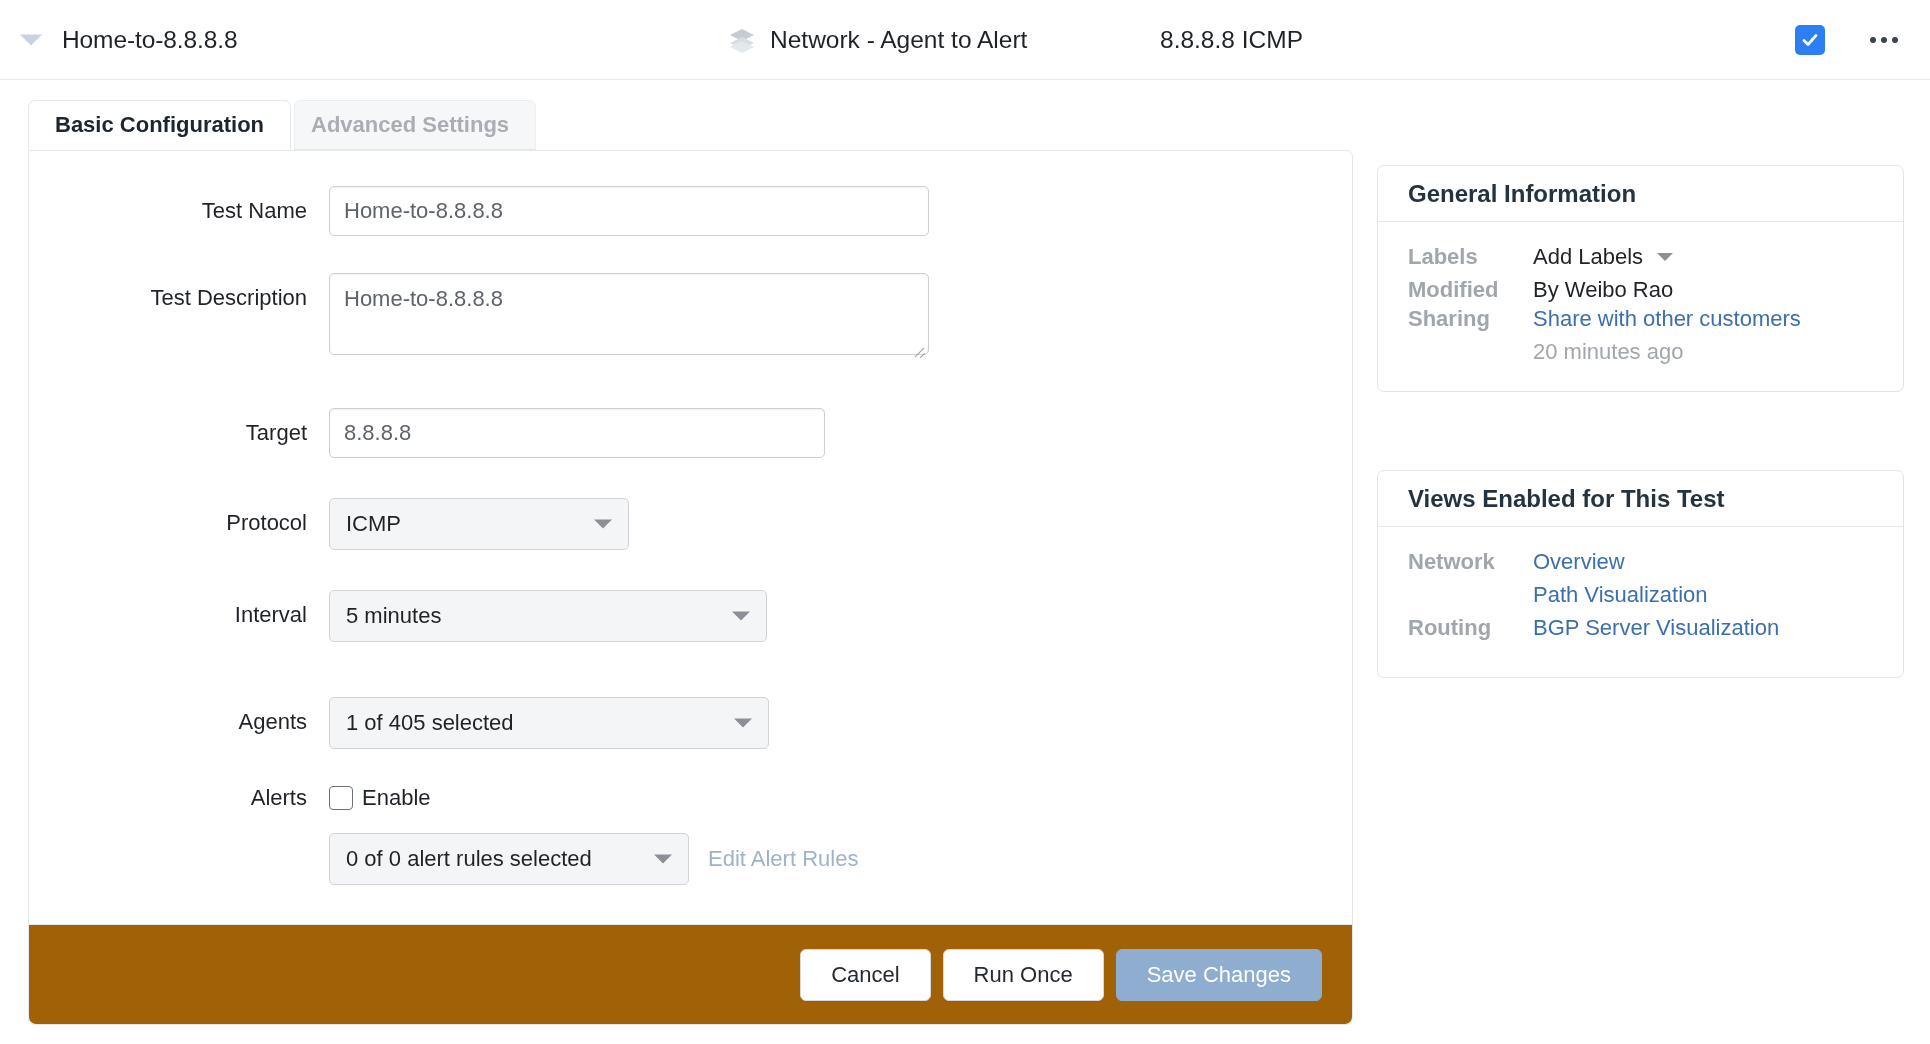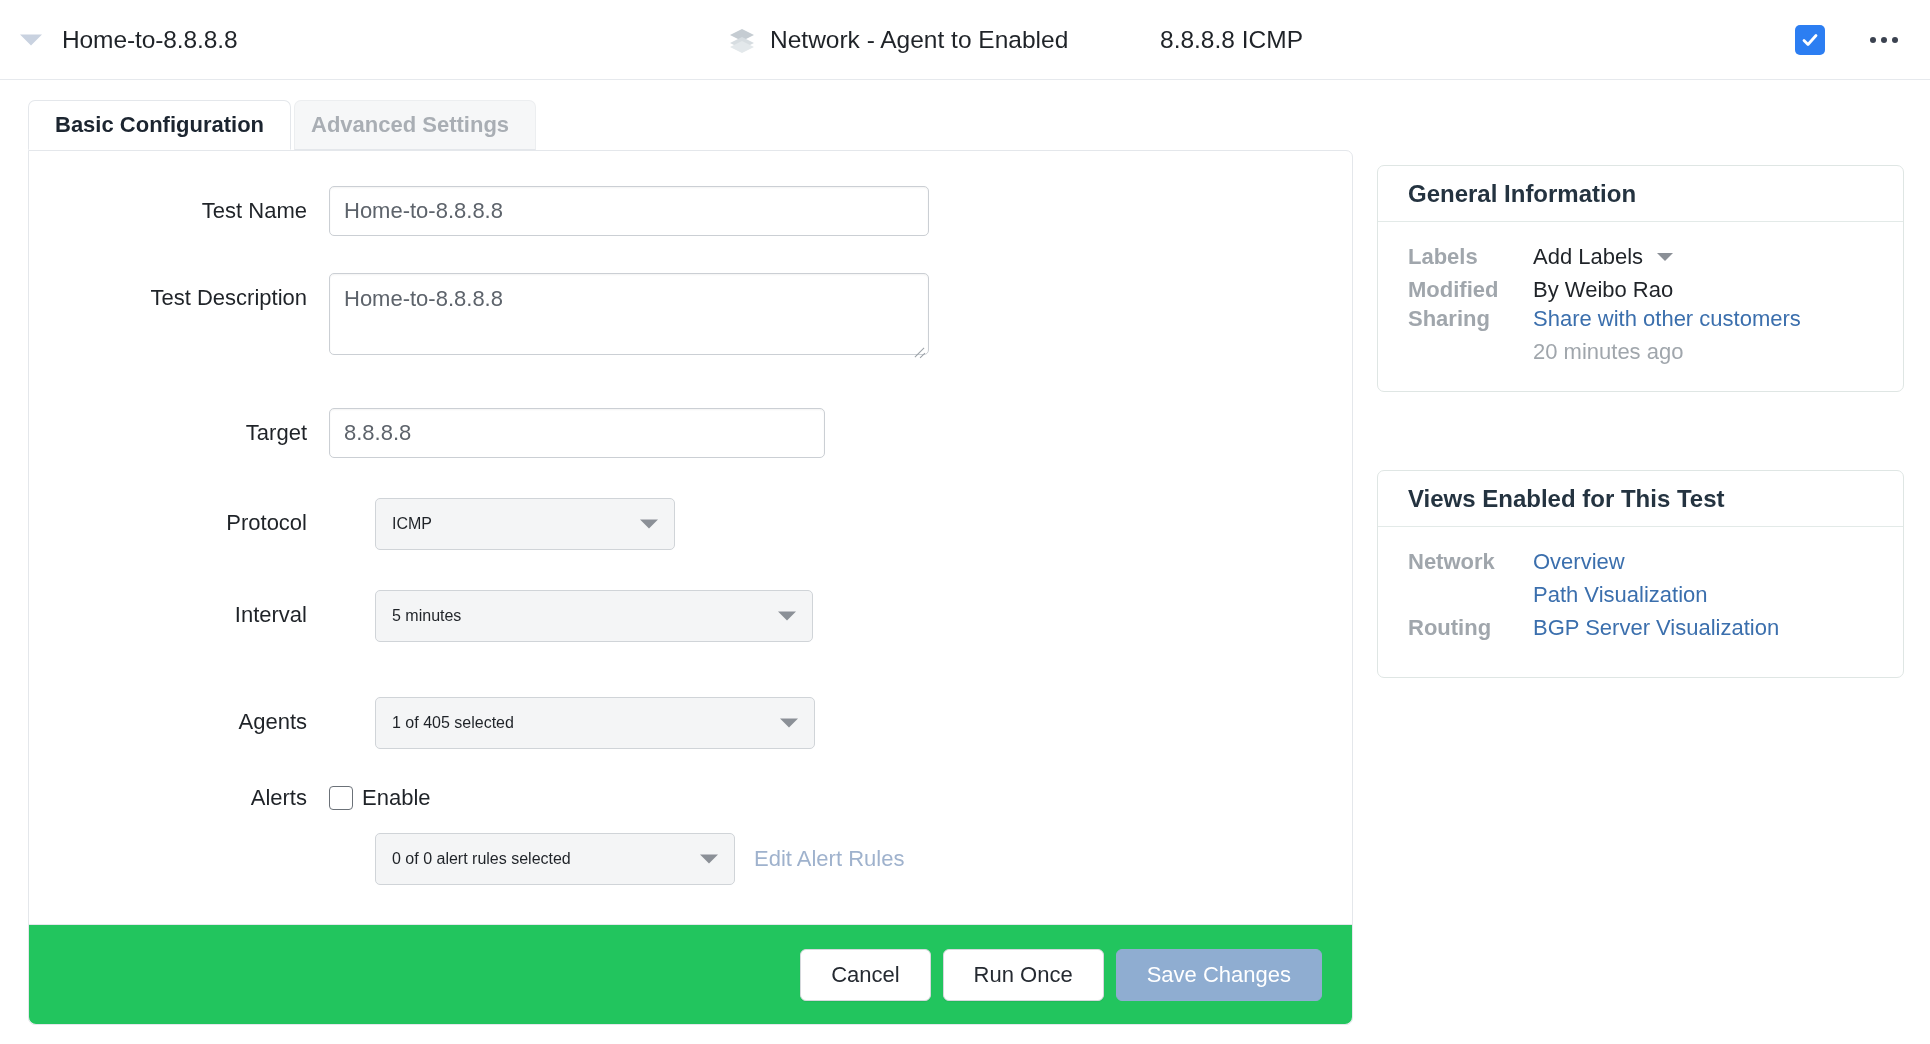--- a/index.html
+++ b/index.html
@@ -169,21 +169,21 @@
 
   .form-area {
     position: relative;
     height: 773px;
   }
 
   .footer-bar {
     position: absolute;
     left: 0; right: 0; bottom: 0;
     height: 100px;
-    background: #22c55e;
+    background: #a16207;
     border-top: 1px solid #e4e7eb;
     border-radius: 0 0 7px 7px;
     display: flex;
     align-items: center;
     justify-content: flex-end;
     padding-right: 30px;
     gap: 12px;
   }
 
   .btn {
@@ -275,26 +275,25 @@
   .ta-grip:after  { width: 7px; height: 1px; right: 0; bottom: 1px; transform: rotate(-45deg); }
 
   .fselect {
     height: 52px;
     background: #f4f5f6;
     border: 1px solid #d0d4d8;
     border-radius: 5px;
     display: flex;
     align-items: center;
     padding: 0 16px;
-    font-size: 16px;
+    font-size: 22px;
     color: #1f2328;
     cursor: pointer;
     position: relative;
     white-space: nowrap;
-    margin-left: 46px;
   }
   .fselect .caret {
     position: absolute;
     right: 16px;
     top: 50%;
     transform: translateY(-50%);
     width: 0; height: 0;
     border-left: 9px solid transparent;
     border-right: 9px solid transparent;
     border-top: 9px solid #8b9097;
@@ -402,21 +401,21 @@
     <div class="top-title">Home-to-8.8.8.8</div>
 
     <div class="top-layers-icon">
       <svg width="28" height="26" viewBox="0 0 28 26">
         <polygon points="14,2 26,8 14,14 2,8" fill="#c5ccd2"></polygon>
         <polygon points="14,10 26,16 14,22 2,16" fill="#d7dde1"></polygon>
         <polygon points="14,14 26,20 14,26 2,20" fill="#e3e8eb"></polygon>
       </svg>
     </div>
 
-    <div class="top-test-type">Network - Agent to Enabled</div>
+    <div class="top-test-type">Network - Agent to Alert</div>
 
     <div class="top-target-proto">8.8.8.8 ICMP</div>
 
     <div class="top-checkbox">
       <svg width="20" height="20" viewBox="0 0 20 20">
         <polyline points="4,10.5 8,14.5 16,5.5" fill="none" stroke="#ffffff" stroke-width="2.8" stroke-linecap="round" stroke-linejoin="round"></polyline>
       </svg>
     </div>
 
     <div class="top-kebab">

